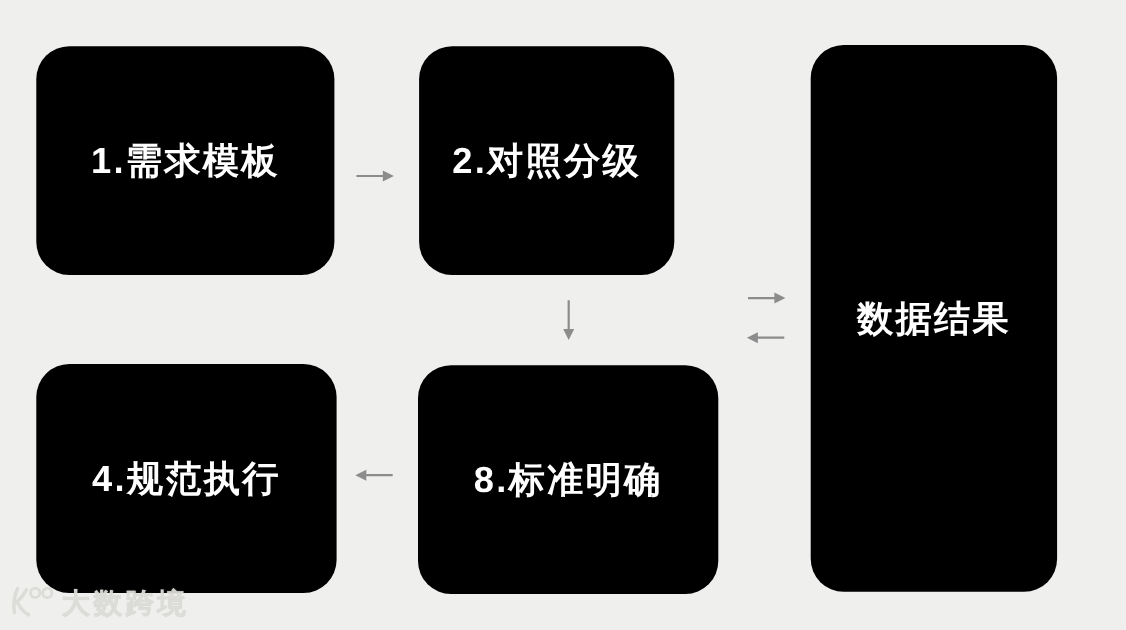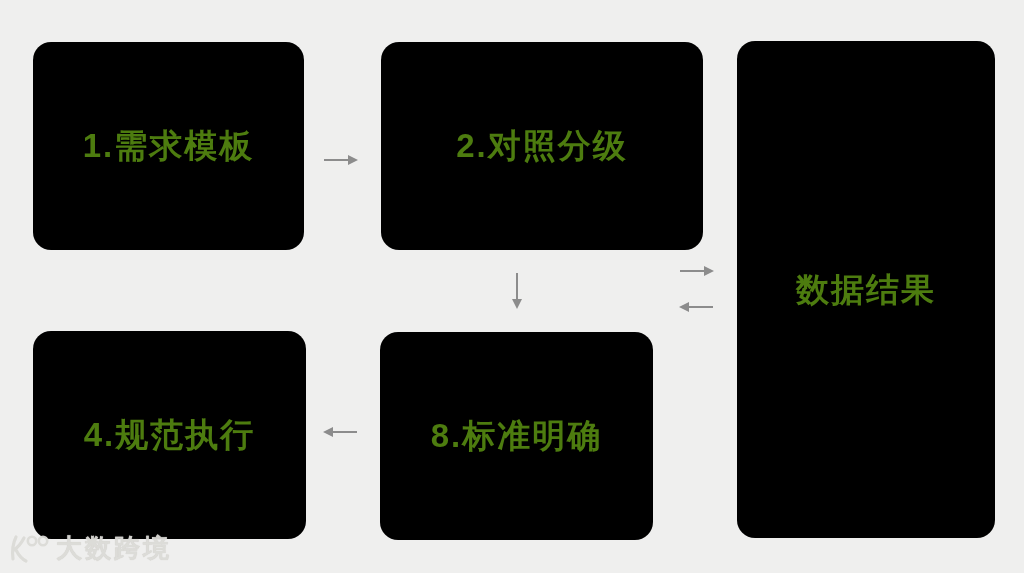--- a/index.html
+++ b/index.html
@@ -12,45 +12,44 @@
   .canvas {
     position: relative;
     width: 1024px;
     height: 573px;
     background: #efefee;
     overflow: hidden;
   }
   .node {
     position: absolute;
     background: #000000;
-    border-radius: 18px;
+    border-radius: 30px;
     display: flex;
     align-items: center;
     justify-content: center;
-    color: #4d7c0f;
+    color: #ffffff;
     font-weight: bold;
     font-size: 33px;
     letter-spacing: 2px;
     text-align: center;
   }
   .node-step1 { left: 33px;  top: 42px;  width: 271px; height: 208px; }
-  .node-step2 { left: 381px; top: 42px;  width: 322px; height: 208px; }
+  .node-step2 { left: 381px; top: 42px;  width: 232px; height: 208px; }
   .node-step4 { left: 33px;  top: 331px; width: 273px; height: 208px; }
   .node-step3 { left: 380px; top: 332px; width: 273px; height: 208px; }
-  .node-result { left: 737px; top: 41px; width: 258px; height: 497px; line-height: 1.45; }
+  .node-result { left: 737px; top: 41px; width: 224px; height: 497px; line-height: 1.45; }
   .arrow {
     position: absolute;
     display: block;
   }
   .watermark {
     position: absolute;
     left: 8px;
     top: 531px;
     display: flex;
-    align-items: center;
     gap: 6px;
     color: #d9d8d4;
     opacity: 0.95;
   }
   .watermark-text {
     font-size: 26px;
     font-weight: bold;
     letter-spacing: 3px;
     color: #dcdbd7;
     text-shadow: 0 0 1px #c9c8c4;

